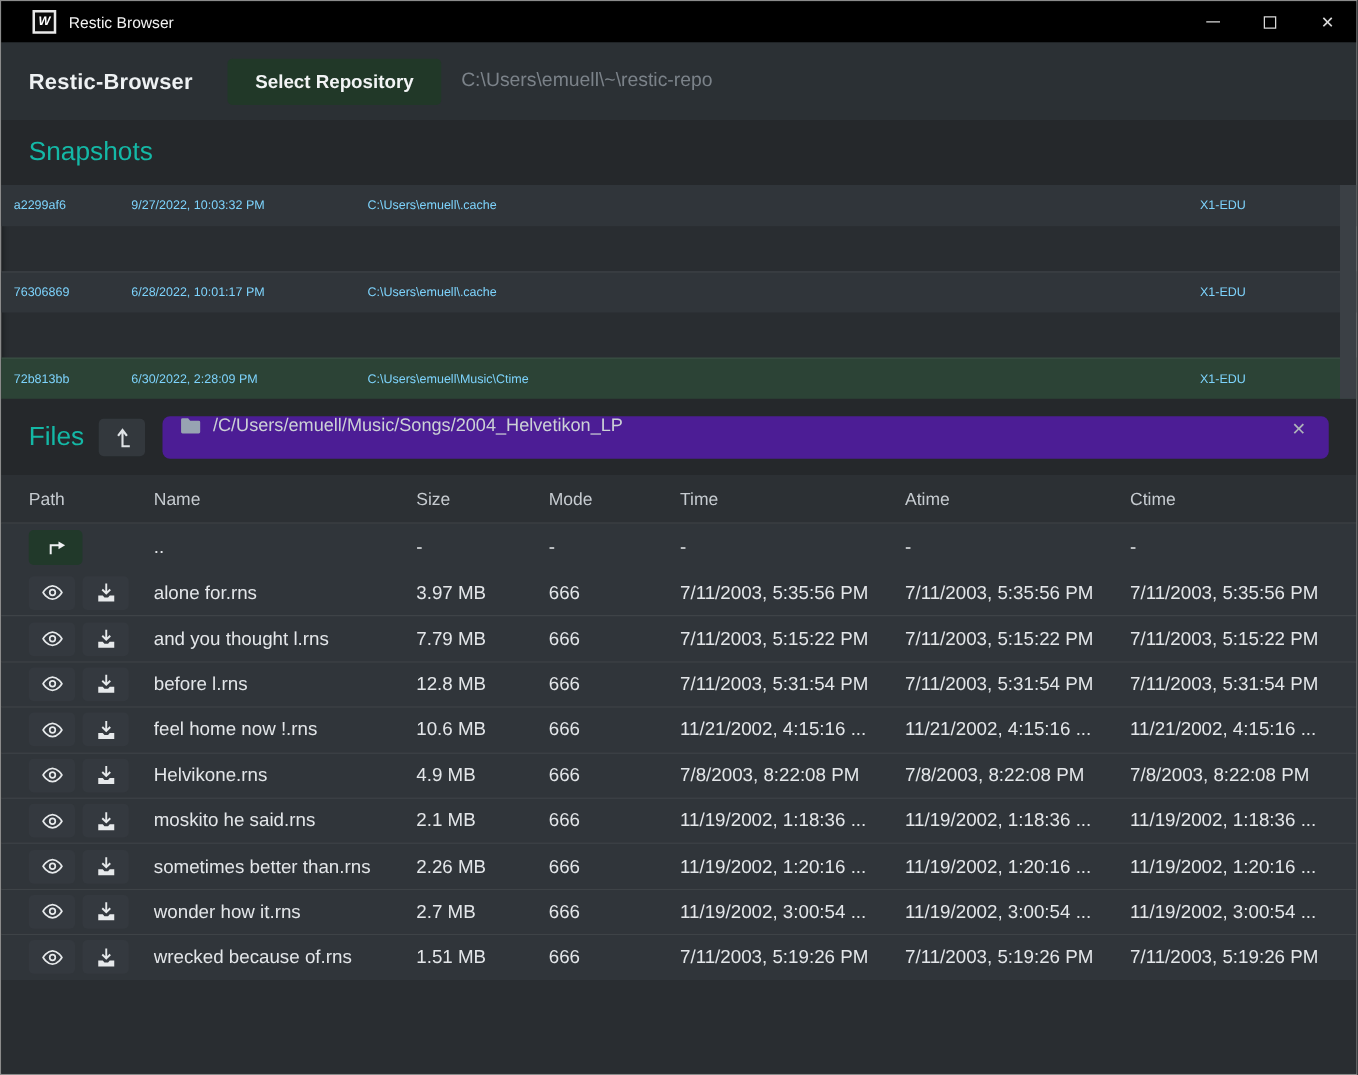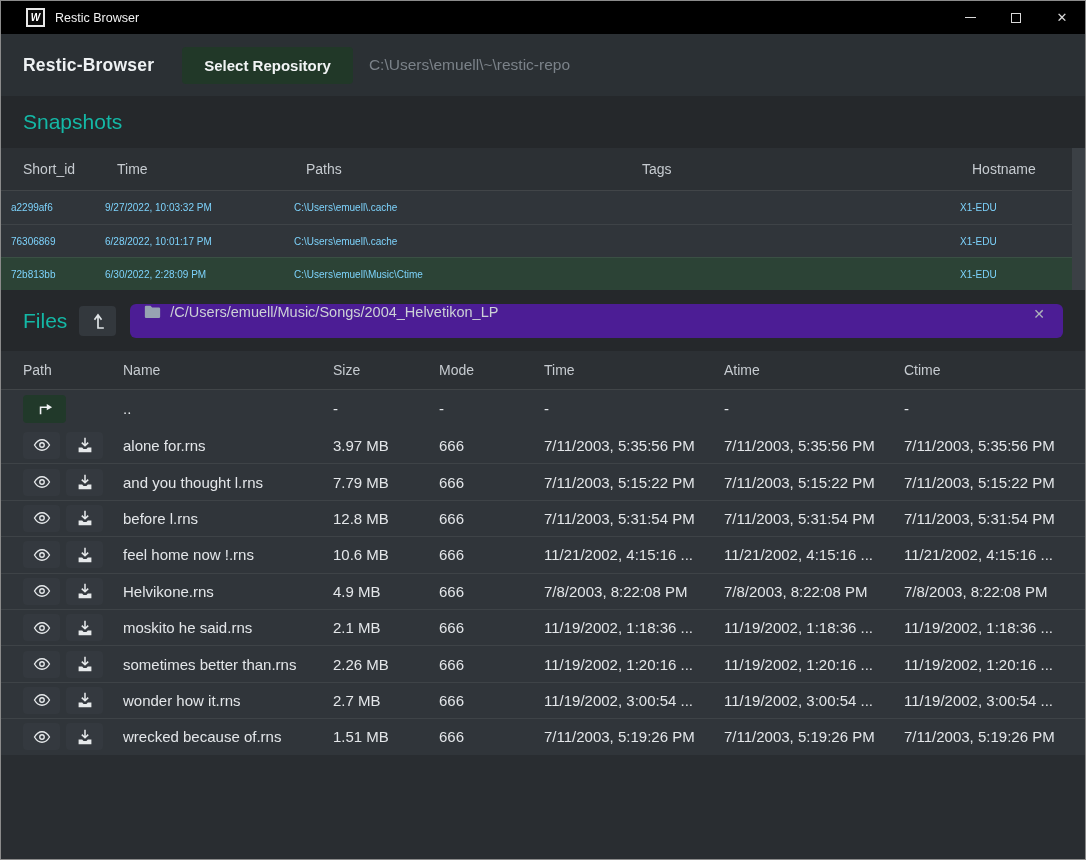--- a/index.html
+++ b/index.html
@@ -67,21 +67,21 @@
   }
   .snap-head {
     height:43px; background:#2c3034;
     color:#c6cbd0; font-size:14px;
     border-bottom:1px solid rgba(255,255,255,.10);
   }
   .snap-row {
     height:33px; background:#30353a;
     color:#7dd3fc; font-size:10px; cursor:default;padding-left:10px;
   }
-  .snap-row + .snap-row { border-top:1px solid rgba(255,255,255,.07); }
+  .snap-row + .snap-row { border-top:1px solid rgba(255,255,255,.07);margin-top:36px; }
   .snap-row.selected { background:#2c4336; }
   .scroll-track {
     position:absolute; top:0; right:0; bottom:0; width:13px;
     background:#3b4045;
   }
 
   
   .strip-files { height:61px; gap:12px; }
   .tool-btn {
     width:37px; height:30px; flex:0 0 auto;
@@ -155,27 +155,20 @@
     <span class="app-title">Restic-Browser</span>
     <button class="select-repo-btn">Select Repository</button>
     <span class="repo-path">C:\Users\emuell\~\restic-repo</span>
   </div>
 
   <div class="section-strip strip-snapshots">
     <span class="section-title">Snapshots</span>
   </div>
 
   <div class="snap-table">
-    <div class="snap-grid snap-head">
-      <div class="cell">Short_id</div>
-      <div class="cell">Time</div>
-      <div class="cell">Paths</div>
-      <div class="cell">Tags</div>
-      <div class="cell">Hostname</div>
-    </div>
 
     <div class="snap-grid snap-row">
       <div class="cell">a2299af6</div>
       <div class="cell">9/27/2022, 10:03:32 PM</div>
       <div class="cell">C:\Users\emuell\.cache</div>
       <div class="cell"></div>
       <div class="cell">X1-EDU</div>
     </div>
     <div class="snap-grid snap-row">
       <div class="cell">76306869</div>

